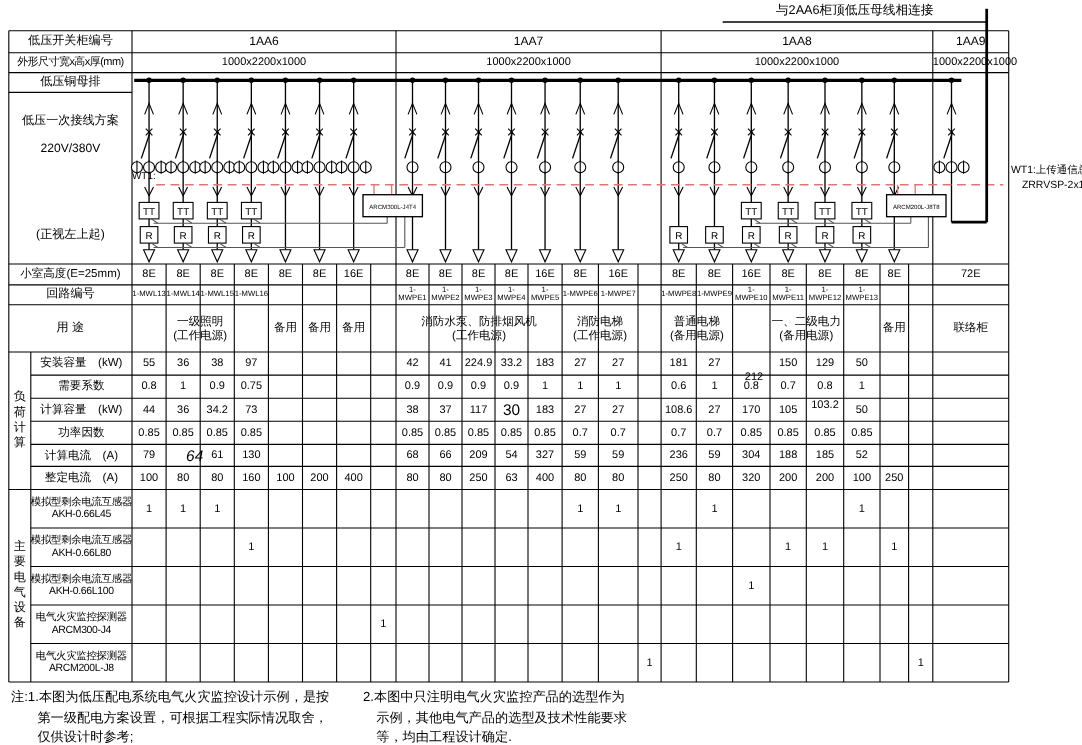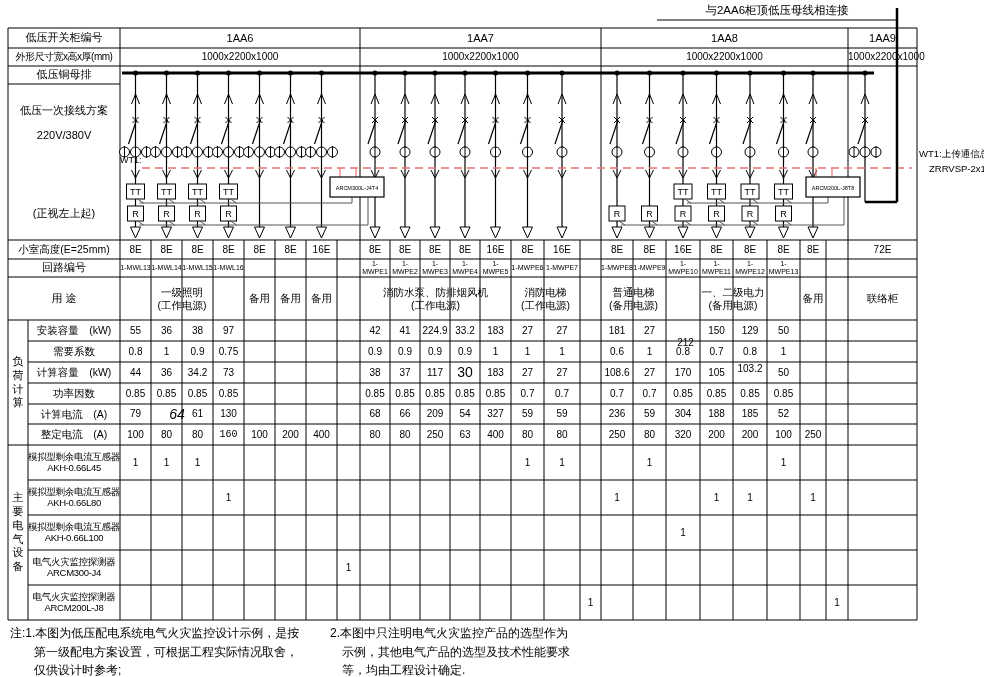--- a/index.html
+++ b/index.html
@@ -577,21 +577,21 @@
       <div class="cell" style="left: 601px; top: 404px; width: 32px; height: 20px; font-size: 10px;">236</div>
       <div class="cell" style="left: 633px; top: 404px; width: 33px; height: 20px; font-size: 10px;">59</div>
       <div class="cell" style="left: 666px; top: 404px; width: 34px; height: 20px; font-size: 10px;">304</div>
       <div class="cell" style="left: 700px; top: 404px; width: 33px; height: 20px; font-size: 10px;">188</div>
       <div class="cell" style="left: 733px; top: 404px; width: 34px; height: 20px; font-size: 10px;">185</div>
       <div class="cell" style="left: 767px; top: 404px; width: 33px; height: 20px; font-size: 10px;">52</div>
       <div class="cell" style="left: 28px; top: 424px; width: 92px; height: 21px; font-size: 10.5px;">整定电流　(A)</div>
       <div class="cell" style="left: 120px; top: 424px; width: 31px; height: 21px; font-size: 10px;">100</div>
       <div class="cell" style="left: 151px; top: 424px; width: 31px; height: 21px; font-size: 10px;">80</div>
       <div class="cell" style="left: 182px; top: 424px; width: 31px; height: 21px; font-size: 10px;">80</div>
-      <div class="cell" style="left: 213px; top: 424px; width: 31px; height: 21px; font-size: 10px; font-family: Liberation Mono, monospace;">160</div>
+      <div class="cell" style="left: 213px; top: 424px; width: 31px; height: 21px; font-size: 10px;">160</div>
       <div class="cell" style="left: 244px; top: 424px; width: 31px; height: 21px; font-size: 10px;">100</div>
       <div class="cell" style="left: 275px; top: 424px; width: 31px; height: 21px; font-size: 10px;">200</div>
       <div class="cell" style="left: 306px; top: 424px; width: 31px; height: 21px; font-size: 10px;">400</div>
       <div class="cell" style="left: 360px; top: 424px; width: 30px; height: 21px; font-size: 10px;">80</div>
       <div class="cell" style="left: 390px; top: 424px; width: 30px; height: 21px; font-size: 10px;">80</div>
       <div class="cell" style="left: 420px; top: 424px; width: 30px; height: 21px; font-size: 10px;">250</div>
       <div class="cell" style="left: 450px; top: 424px; width: 30px; height: 21px; font-size: 10px;">63</div>
       <div class="cell" style="left: 480px; top: 424px; width: 31px; height: 21px; font-size: 10px;">400</div>
       <div class="cell" style="left: 511px; top: 424px; width: 33px; height: 21px; font-size: 10px;">80</div>
       <div class="cell" style="left: 544px; top: 424px; width: 36px; height: 21px; font-size: 10px;">80</div>

